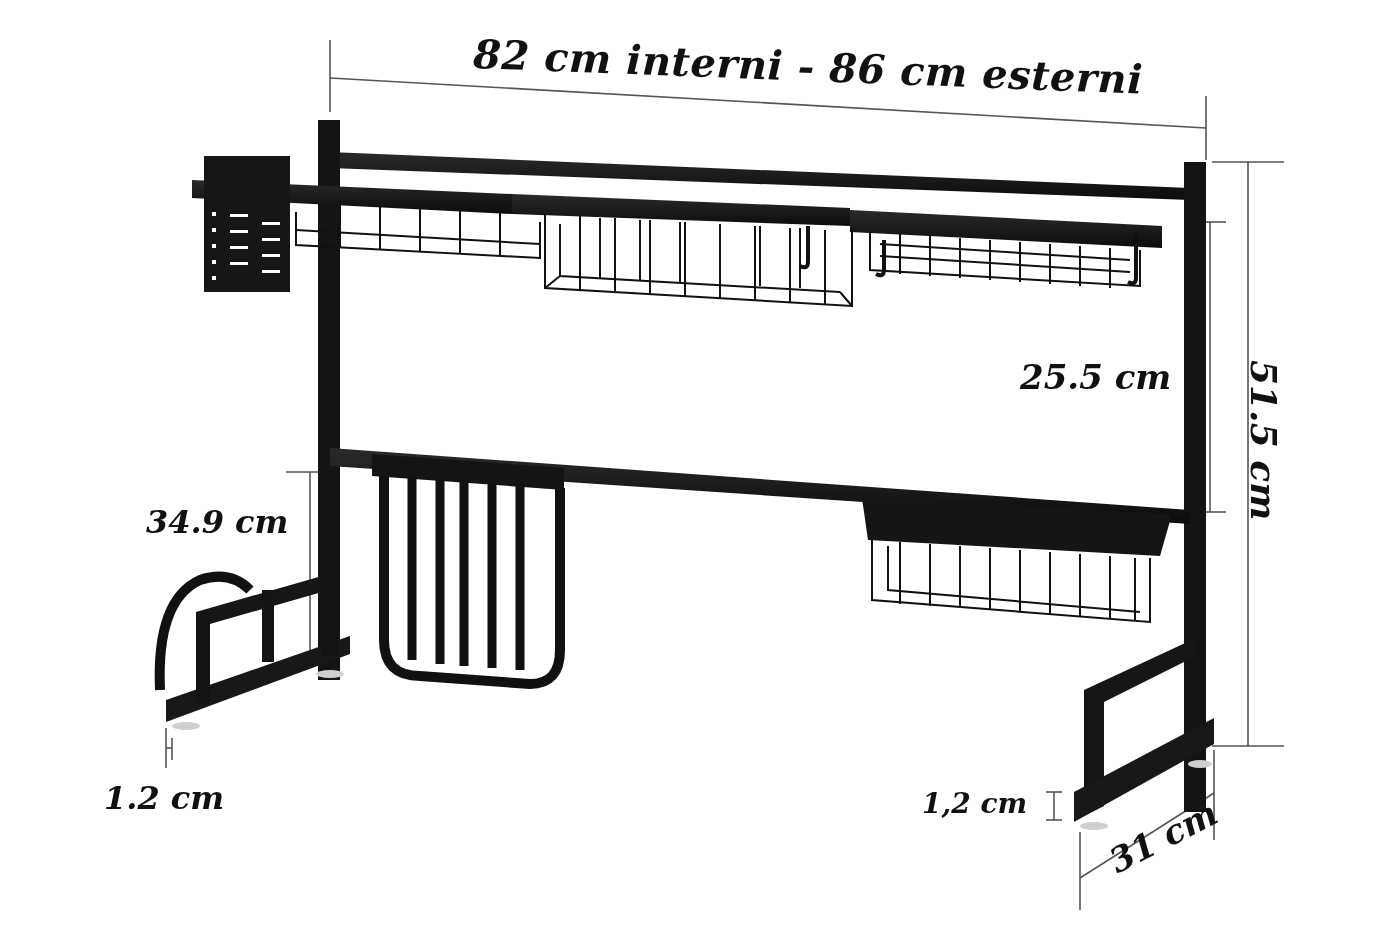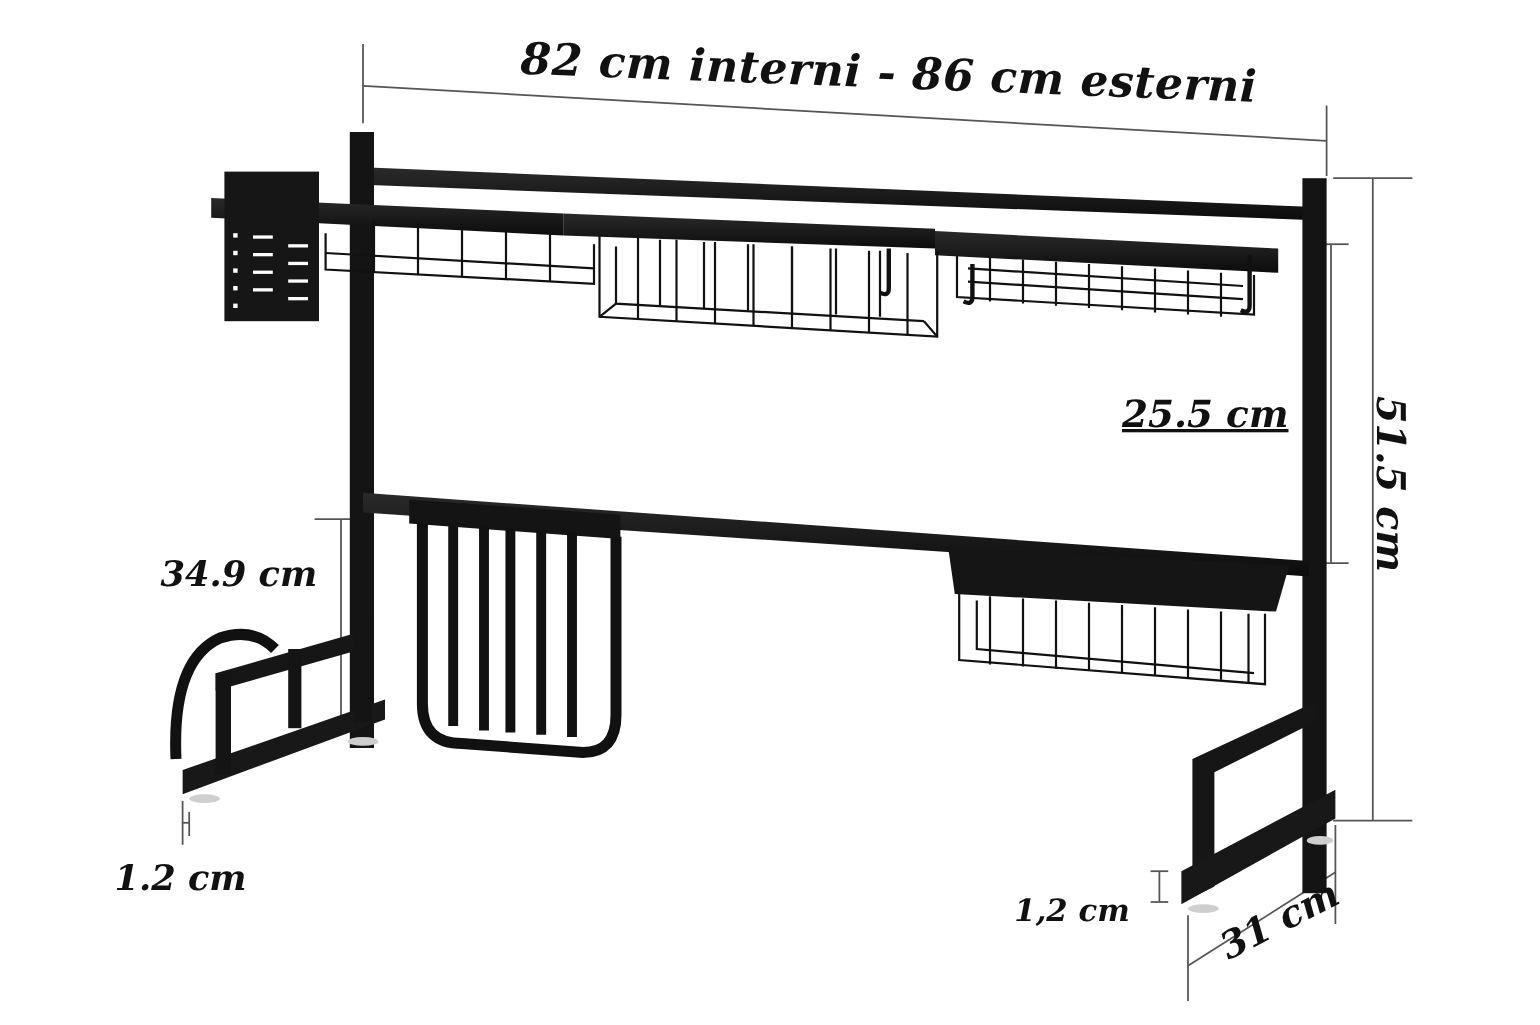--- a/index.html
+++ b/index.html
@@ -9,25 +9,25 @@
     .lbl {
       position: absolute;
       font-family: "DejaVu Serif", "Liberation Serif", serif;
       font-style: italic;
       font-weight: bold;
       color: #111111;
       white-space: nowrap;
       line-height: 1;
     }
     .lbl-width { left: 474px; top: 34px; font-size: 40px; transform: rotate(2.2deg); transform-origin: left top; letter-spacing: 0.5px; }
-    .lbl-shelf-gap { left: 1020px; top: 360px; font-size: 34px; text-decoration: underline; }
+    .lbl-shelf-gap { left: 1020px; top: 360px; font-size: 34px; }
     .lbl-height { left: 1246px; top: 360px; font-size: 36px; transform: rotate(90deg) translate(0, -100%); transform-origin: left top; }
     .lbl-lower-height { left: 146px; top: 506px; font-size: 32px; }
     .lbl-left-foot { left: 104px; top: 782px; font-size: 32px; }
-    .lbl-right-foot { left: 922px; top: 790px; font-size: 28px; margin-top: 24px; }
+    .lbl-right-foot { left: 922px; top: 790px; font-size: 28px; }
     .lbl-depth { left: 1104px; top: 848px; font-size: 34px; transform: rotate(-27deg); transform-origin: left top; }
   </style>
 </head>
 <body>
 
 <div class="stage">
 
   <svg width="1400" height="932" viewBox="0 0 1400 932">
     <defs>
       <linearGradient id="barG" x1="0" y1="0" x2="0" y2="1">

